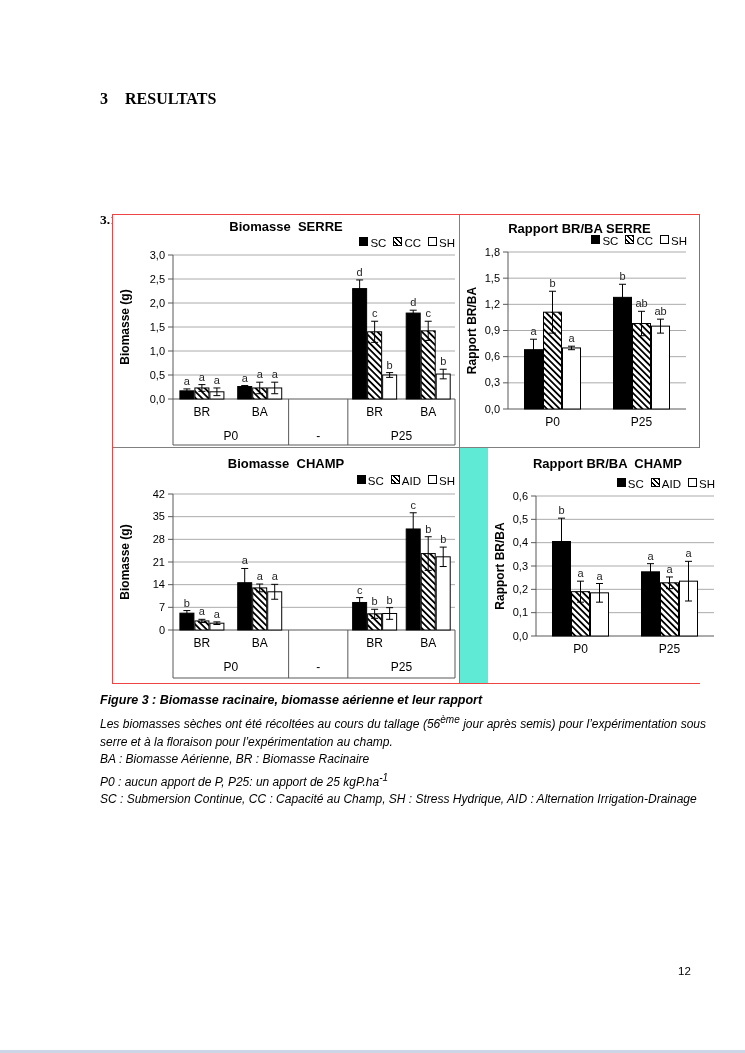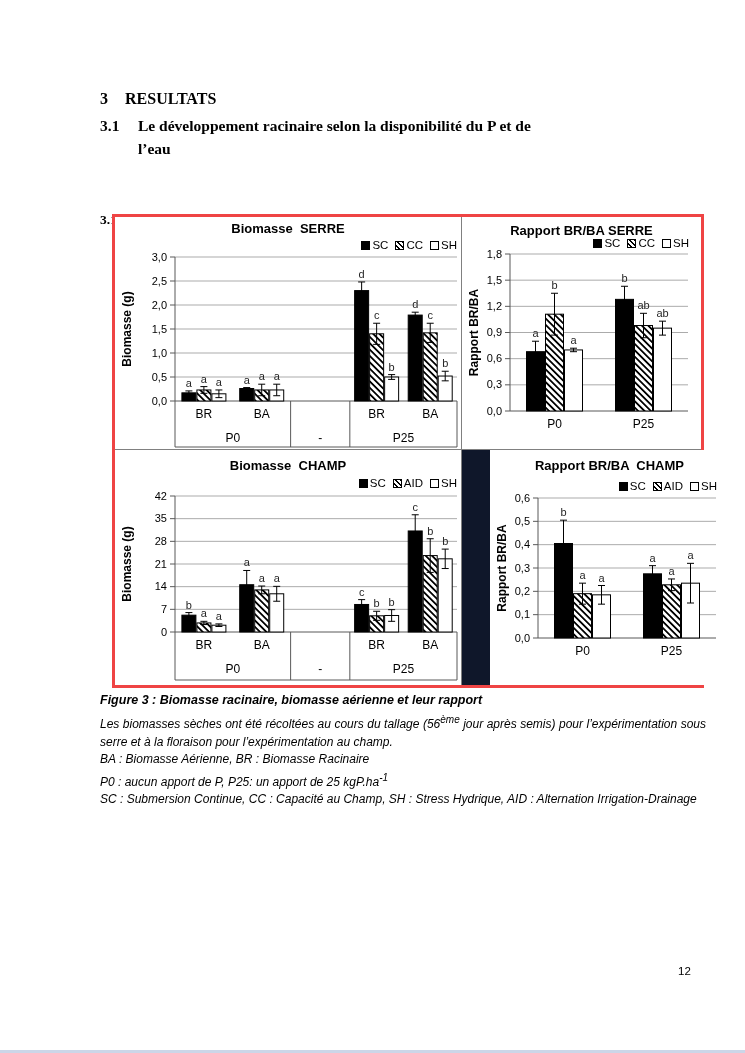--- a/index.html
+++ b/index.html
@@ -14,28 +14,28 @@
   .h2{position:absolute;left:100px;top:114px;font-family:"Liberation Serif",serif;
       font-weight:bold;font-size:15.5px;line-height:23px;display:flex;}
   .h2 .num{width:38px;flex:none;}
   .h3{position:absolute;left:100px;top:176px;font-family:"Liberation Serif",serif;
       font-weight:bold;font-size:13.5px;display:flex;}
   .h3 .num{width:40px;flex:none;margin-top:36px;}
   .h3 .txt{white-space:pre-wrap;}
 
   
   .figure-box{position:absolute;left:112px;top:214px;width:586px;height:468px;
-              border:3px solid #ef4444;background:#0f172a;}
+              border:1px solid #ef4444;background:#5eead4;}
   .vdiv{position:absolute;left:346px;top:0;width:1px;height:100%;background:#808080;}
   .hdiv{position:absolute;left:0;top:232px;width:100%;height:1px;background:#808080;}
   .chart-panel{position:absolute;background:#fff;}
   .chart-title{position:absolute;left:0;width:100%;text-align:center;font-weight:bold;
                font-size:13px;white-space:pre;}
   .chart-legend{position:absolute;display:flex;align-items:center;gap:7px;font-size:11.5px;}
-  .legend-item{display:flex;align-items:center;}
+  .legend-item{display:flex;}
   .legend-label{margin-left:2px;}
   .sw{width:9px;height:9px;border:1px solid #000;display:inline-block;box-sizing:border-box;background:#fff;}
   .sw.solid{background:#000;}
   .sw.hatch{background:repeating-linear-gradient(45deg,#fff 0 2px,#000 2px 3.5px);}
   .sw.open{background:#fff;}
   svg text{font-family:"Liberation Sans",sans-serif;}
 
   
   .caption{position:absolute;left:100px;top:692px;width:606px;font-style:italic;
            font-size:12px;line-height:17.4px;}
@@ -49,24 +49,20 @@
 </head>
 <body>
 
 <div class="page">
 
   <div class="h1">
     <span class="num">3</span>
     <span>RESULTATS</span>
   </div>
 
-  <div class="h2">
-    <span class="num">3.1</span>
-    <span><span>Le développement racinaire selon la disponibilité du P et de</span><br><span>l’eau</span></span>
-  </div>
 
   <div class="h3">
     <span class="num">3.1.1</span>
   </div>
 
   <div class="figure-box">
     <div class="vdiv"></div>
     <div class="hdiv"></div>
     <div class="chart-panel" style="left: 0px; top: 0px; width: 346px; height: 232px;">
         <div class="chart-title" style="top: 4px;">Biomasse  SERRE</div>

